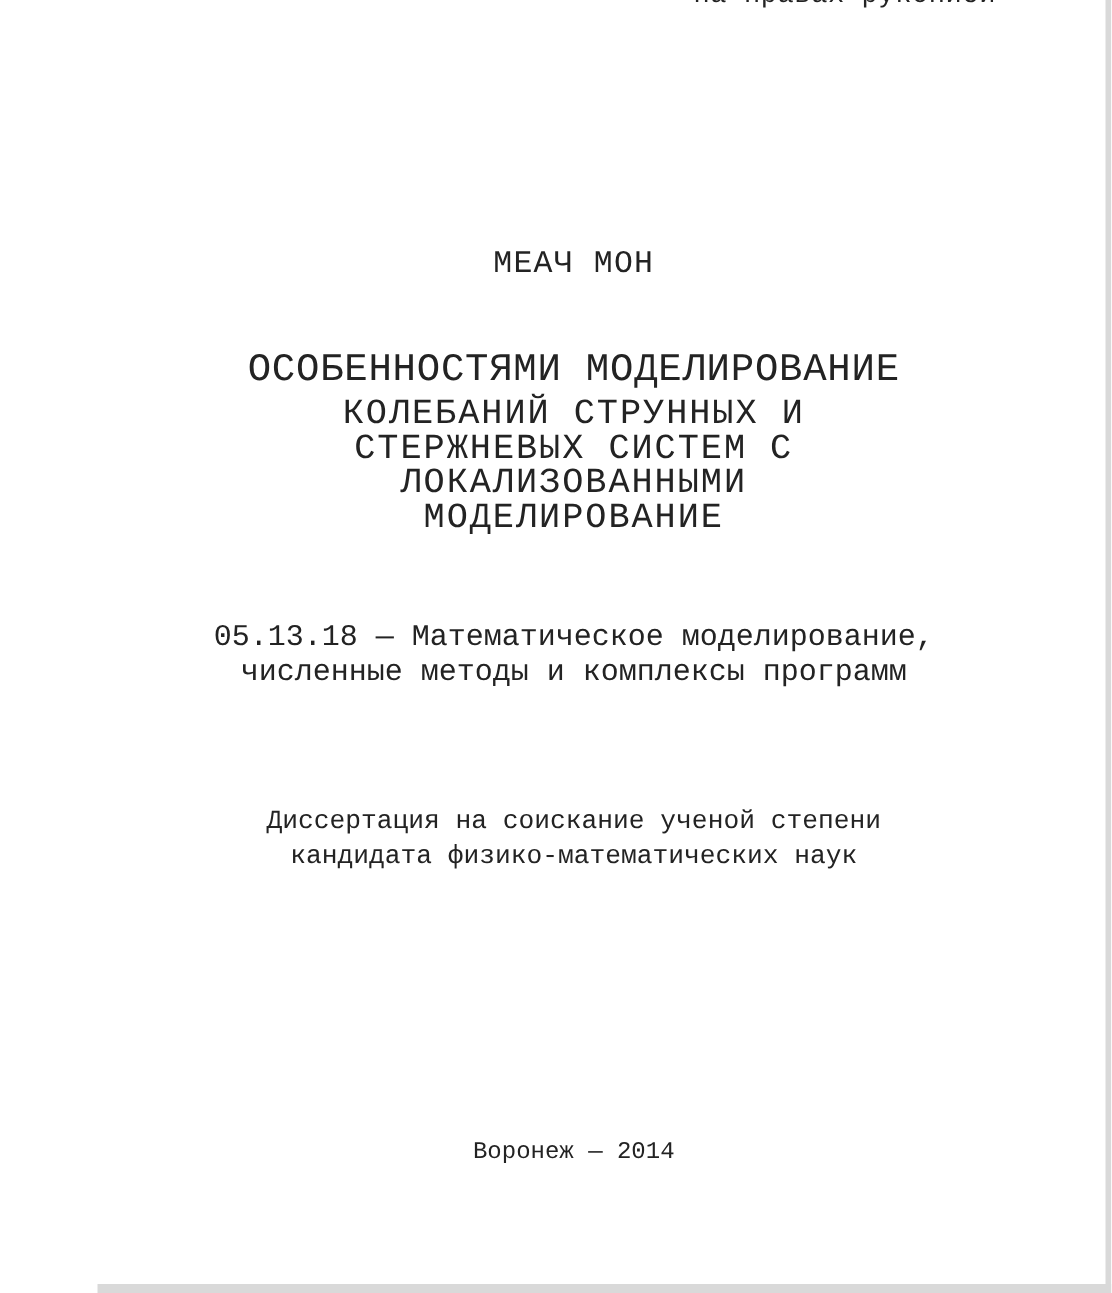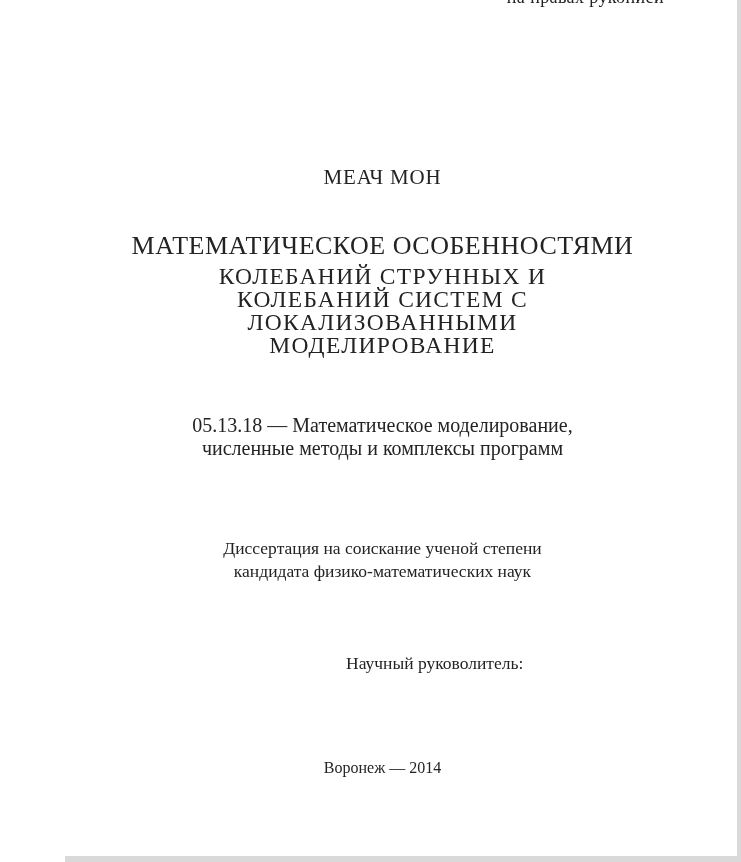--- a/index.html
+++ b/index.html
@@ -6,21 +6,21 @@
     margin: 0;
     padding: 0;
     background: #ffffff;
   }
   .page {
     position: relative;
     width: 741px;
     height: 862px;
     background: #ffffff;
     overflow: hidden;
-    font-family: Liberation Serif, serif;
+    font-family: Liberation Mono, monospace;
     color: #232323;
   }
   .content {
     position: absolute;
     left: 24px;
     top: 0;
     right: 0;
     bottom: 0;
   }
   .marking-note {
@@ -113,39 +113,38 @@
 <body>
 
 <div class="page">
   <div class="content">
 
     <div class="marking-note">на правах рукописи</div>
 
     <div class="author">МЕАЧ МОН</div>
 
     <div class="title-block">
-      <div class="title-line1">МАТЕМАТИЧЕСКОЕ ОСОБЕННОСТЯМИ</div>
+      <div class="title-line1">ОСОБЕННОСТЯМИ МОДЕЛИРОВАНИЕ</div>
       <div class="title-rest">КОЛЕБАНИЙ СТРУННЫХ И</div>
-      <div class="title-rest">КОЛЕБАНИЙ СИСТЕМ С</div>
+      <div class="title-rest">СТЕРЖНЕВЫХ СИСТЕМ С</div>
       <div class="title-rest">ЛОКАЛИЗОВАННЫМИ</div>
       <div class="title-rest">МОДЕЛИРОВАНИЕ</div>
     </div>
 
     <div class="specialty-block">
       <div>05.13.18 — Математическое моделирование,</div>
       <div>численные методы и комплексы программ</div>
     </div>
 
     <div class="degree-block">
       <div>Диссертация на соискание ученой степени</div>
       <div>кандидата физико-математических наук</div>
     </div>
 
     <div class="supervisor-block">
-      <div>Научный руковолитель:</div>
     </div>
 
     <div class="imprint">Воронеж — 2014</div>
 
   </div>
 
   <div class="edge-strip-right"></div>
   <div class="edge-strip-bottom"></div>
 </div>
 

